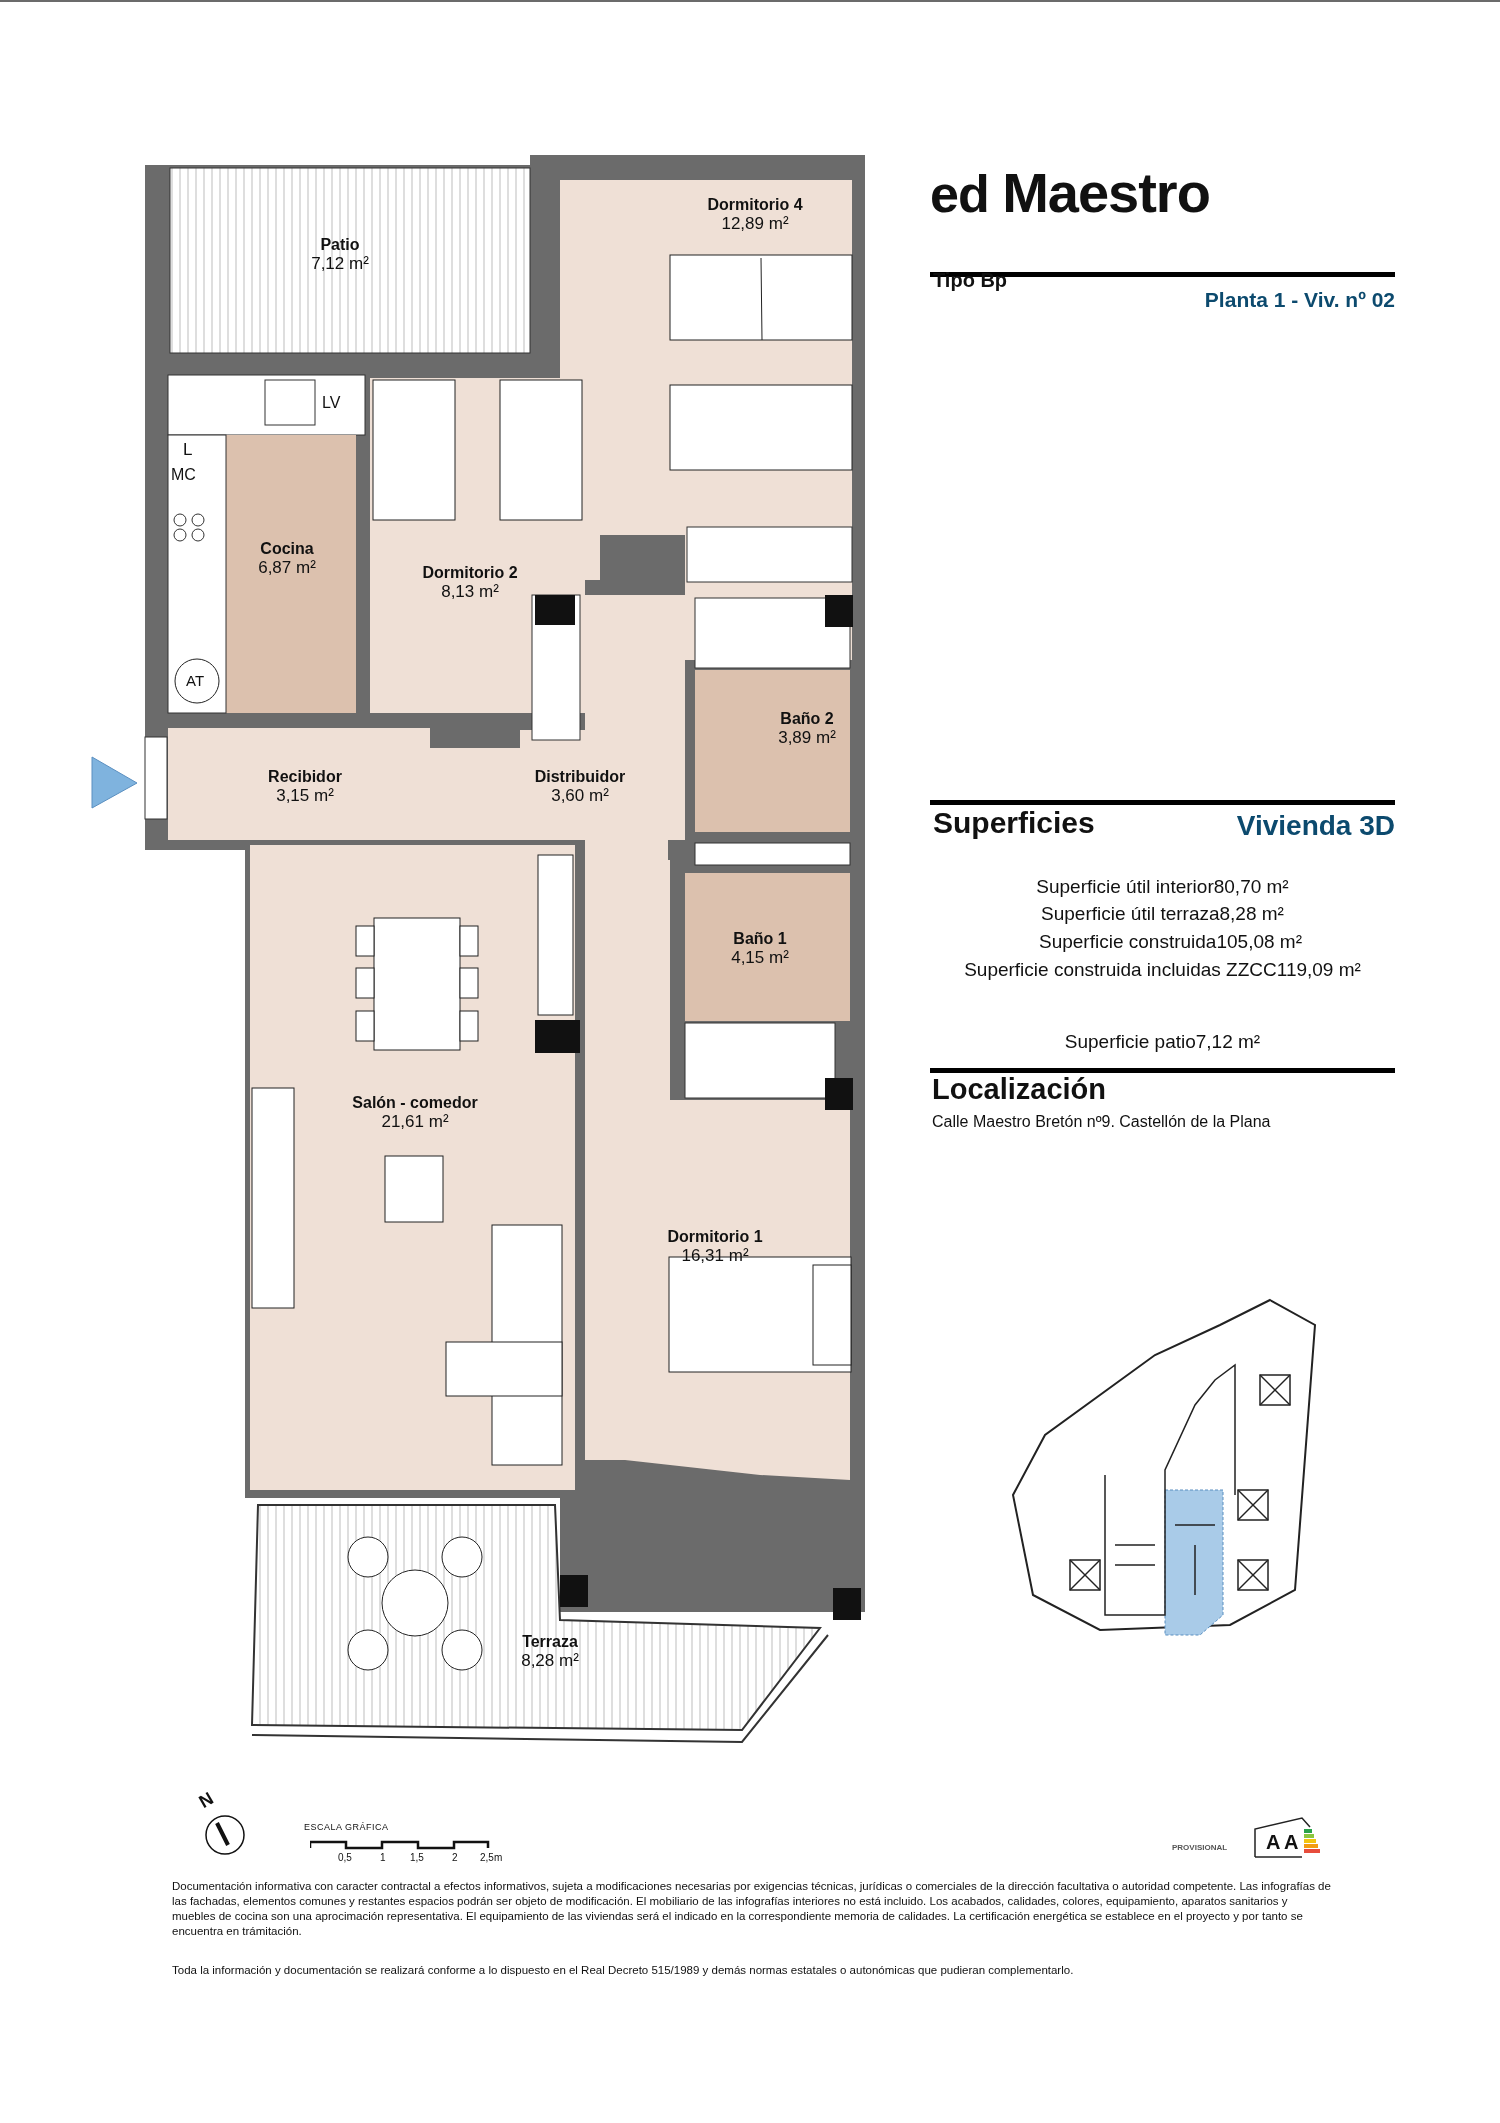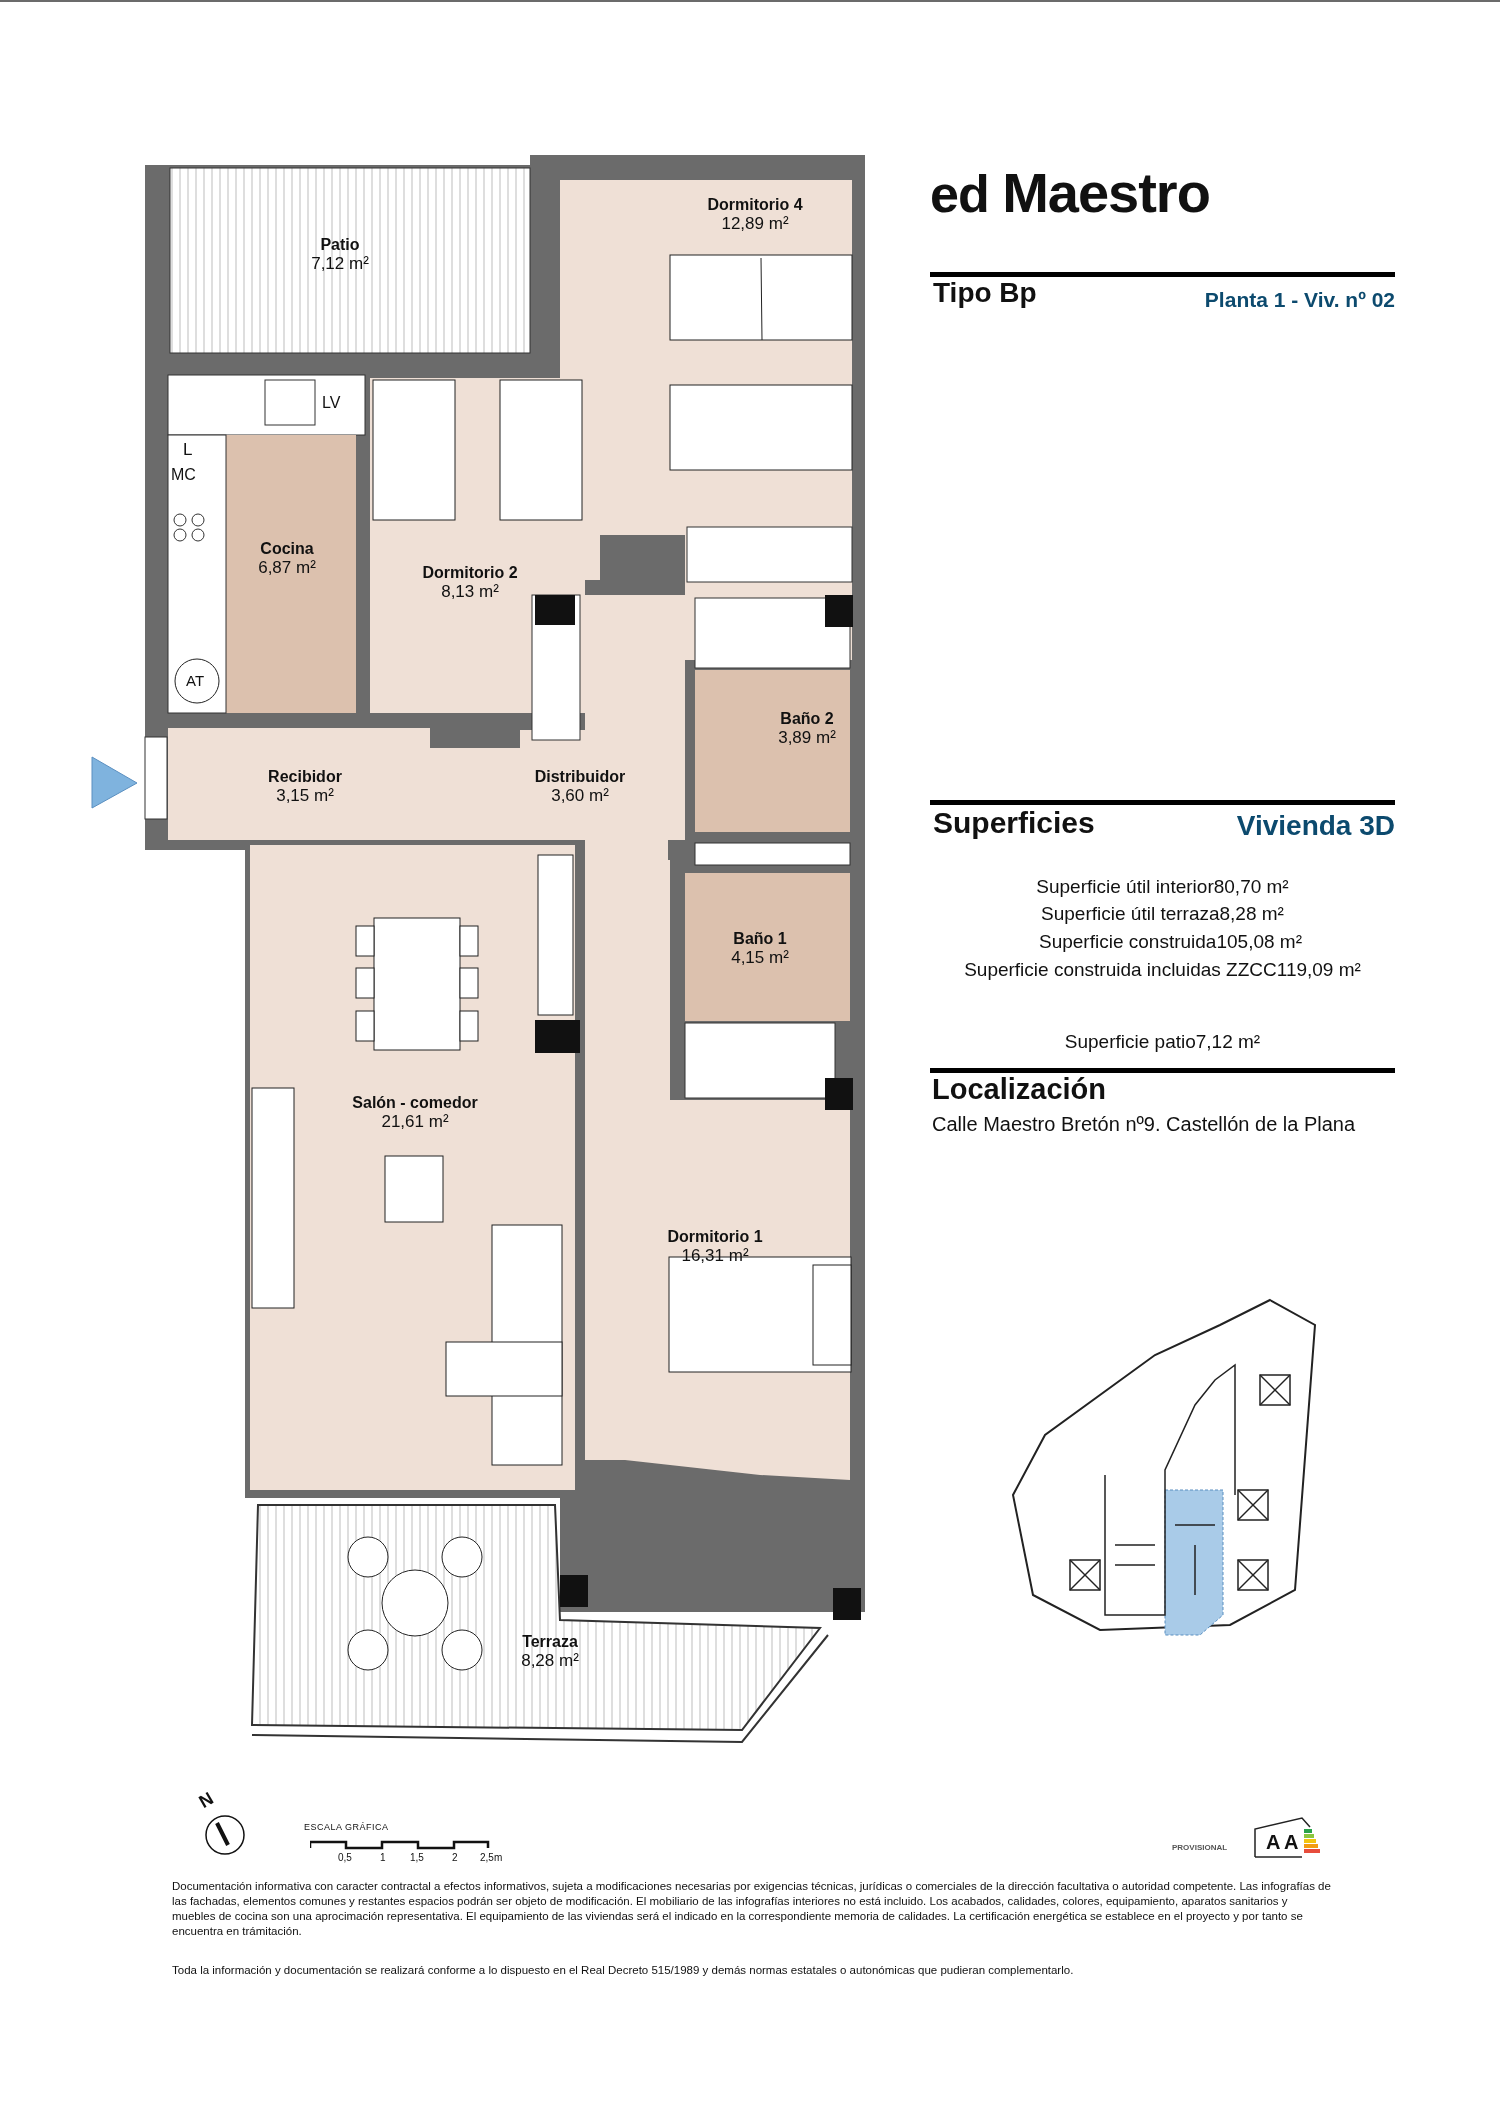--- a/index.html
+++ b/index.html
@@ -170,21 +170,21 @@
   <span class="n">Terraza</span>
   <span class="a">8,28 m²</span>
 </div>
 
 <div class="logo">
   <span>ed</span>
   <span class="big">Maestro</span>
 </div>
 
 <div class="rule" style="top:272px;"></div>
-<div class="h2" style="left:933px;top:277px;font-size:28px;">Tipo Bp</div>
+<div class="h2" style="left:933px;top:269px;font-size:20px;">Tipo Bp</div>
 <div class="h2 gold" style="left:1100px;top:288px;width:295px;text-align:right;font-size:21px;">Planta 1 - Viv. nº 02</div>
 
 <div class="rule" style="top:800px;"></div>
 <div class="h2" style="left:933px;top:806px;">Superficies</div>
 <div class="h2 gold" style="left:1150px;top:810px;width:245px;text-align:right;font-size:28px;">Vivienda 3D</div>
 
 <div class="row" style="top:876px;">
   <span>Superficie útil interior</span>
   <span>80,70 m²</span>
 </div>
@@ -200,21 +200,21 @@
   <span>Superficie construida incluidas ZZCC</span>
   <span>119,09 m²</span>
 </div>
 <div class="row" style="top:1031px;">
   <span>Superficie patio</span>
   <span>7,12 m²</span>
 </div>
 
 <div class="rule" style="top:1068px;"></div>
 <div class="h2" style="left:932px;top:1073px;font-size:29px;">Localización</div>
-<div class="abs" style="left:932px;top:1113px;font-size:20px;">Calle Maestro Bretón nº9. Castellón de la Plana</div>
+<div class="abs" style="left:932px;top:1113px;font-size:16px;">Calle Maestro Bretón nº9. Castellón de la Plana</div>
 
 <svg class="abs" style="left:1005px;top:1295px;" width="340" height="350" viewBox="0 0 340 350">
   <polygon points="265,5 310,30 290,295 225,330 95,335 28,300 8,200 40,140 150,60 215,30" fill="#fff" stroke="#222" stroke-width="2"></polygon>
   <polygon points="160,195 218,195 218,320 195,340 160,340" fill="#a9cbe8" stroke="#5a8fc0" stroke-dasharray="3,2"></polygon>
   <g fill="none" stroke="#222" stroke-width="1.5">
     <path d="M100,180 L100,320 L160,320 L160,175 L190,110 L210,85 L230,70 L230,200"></path>
     <path d="M110,250 L150,250 M110,270 L150,270 M170,230 L210,230 M190,250 L190,300"></path>
     <rect x="255" y="80" width="30" height="30"></rect>
       <line x1="255" y1="80" x2="285" y2="110"></line>
       <line x1="285" y1="80" x2="255" y2="110"></line>

